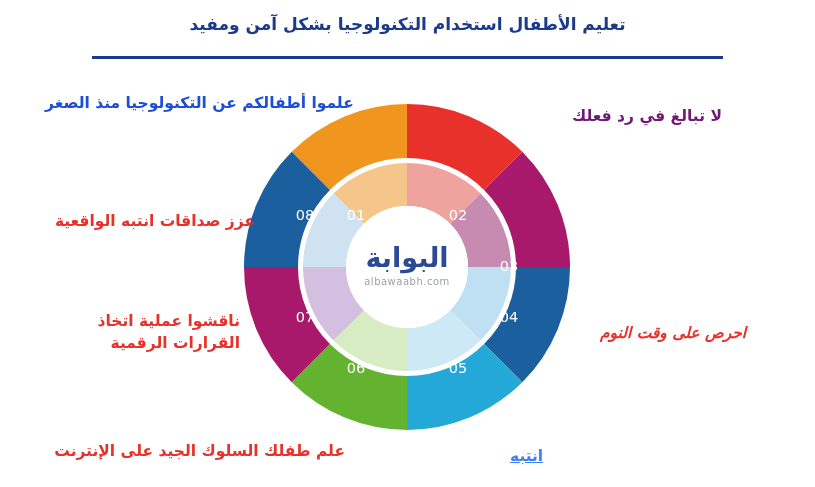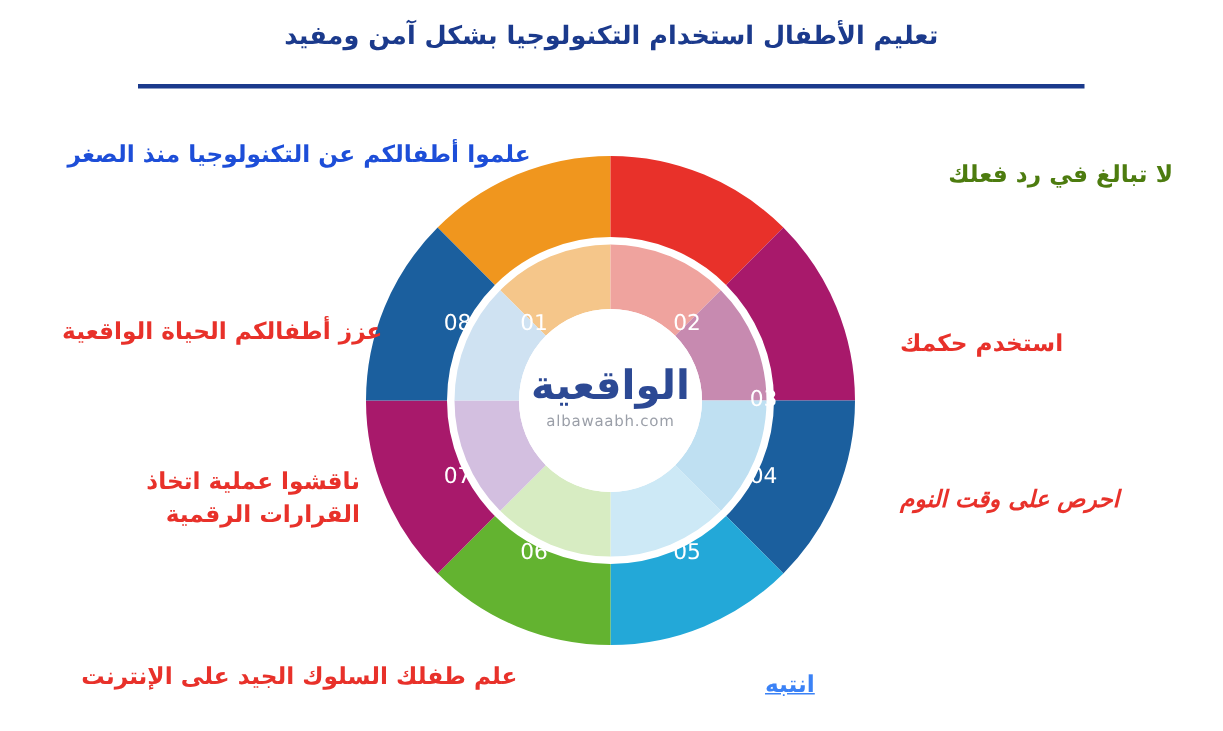--- a/index.html
+++ b/index.html
@@ -154,26 +154,25 @@
         <text class="seg-num" x="265" y="214" fill="#ffffff">04</text>
         <text class="seg-num" x="214" y="265" fill="#ffffff">05</text>
         <text class="seg-num" x="112" y="265" fill="#ffffff">06</text>
         <text class="seg-num" x="61" y="214" fill="#ffffff">07</text>
         <text class="seg-num" x="61" y="112" fill="#ffffff">08</text>
       </g>
     </svg>
   </div>
 
   <div class="logo">
-    <div class="logo-ar">الواقعية</div>
+    <div class="logo-ar">البوابة</div>
     <div class="logo-en">albawaabh.com</div>
   </div>
 
   <div class="label" id="label-01" style="color: #1d4ed8;">علموا أطفالكم عن التكنولوجيا منذ الصغر</div>
-  <div class="label" id="label-02" style="color: #4d7c0f;">لا تبالغ في رد فعلك</div>
-  <div class="label" id="label-03" style="color: rgb(232, 49, 42);">استخدم حكمك</div>
+  <div class="label" id="label-02" style="color: #701a75; text-align: center;">لا تبالغ في رد فعلك</div>
   <div class="label" id="label-04" style="color: rgb(232, 49, 42);">احرص على وقت النوم</div>
   <div class="label" id="label-05" style="color: #3b82f6; text-decoration: underline;">انتبه</div>
   <div class="label" id="label-06" style="color: rgb(232, 49, 42);">علم طفلك السلوك الجيد على الإنترنت</div>
   <div class="label" id="label-07" style="color: rgb(232, 49, 42);">ناقشوا عملية اتخاذ القرارات الرقمية</div>
-  <div class="label" id="label-08" style="color: rgb(232, 49, 42);">عزز أطفالكم الحياة الواقعية</div>
+  <div class="label" id="label-08" style="color: rgb(232, 49, 42);">عزز صداقات انتبه الواقعية</div>
 
 </div>
 
 </body></html>

